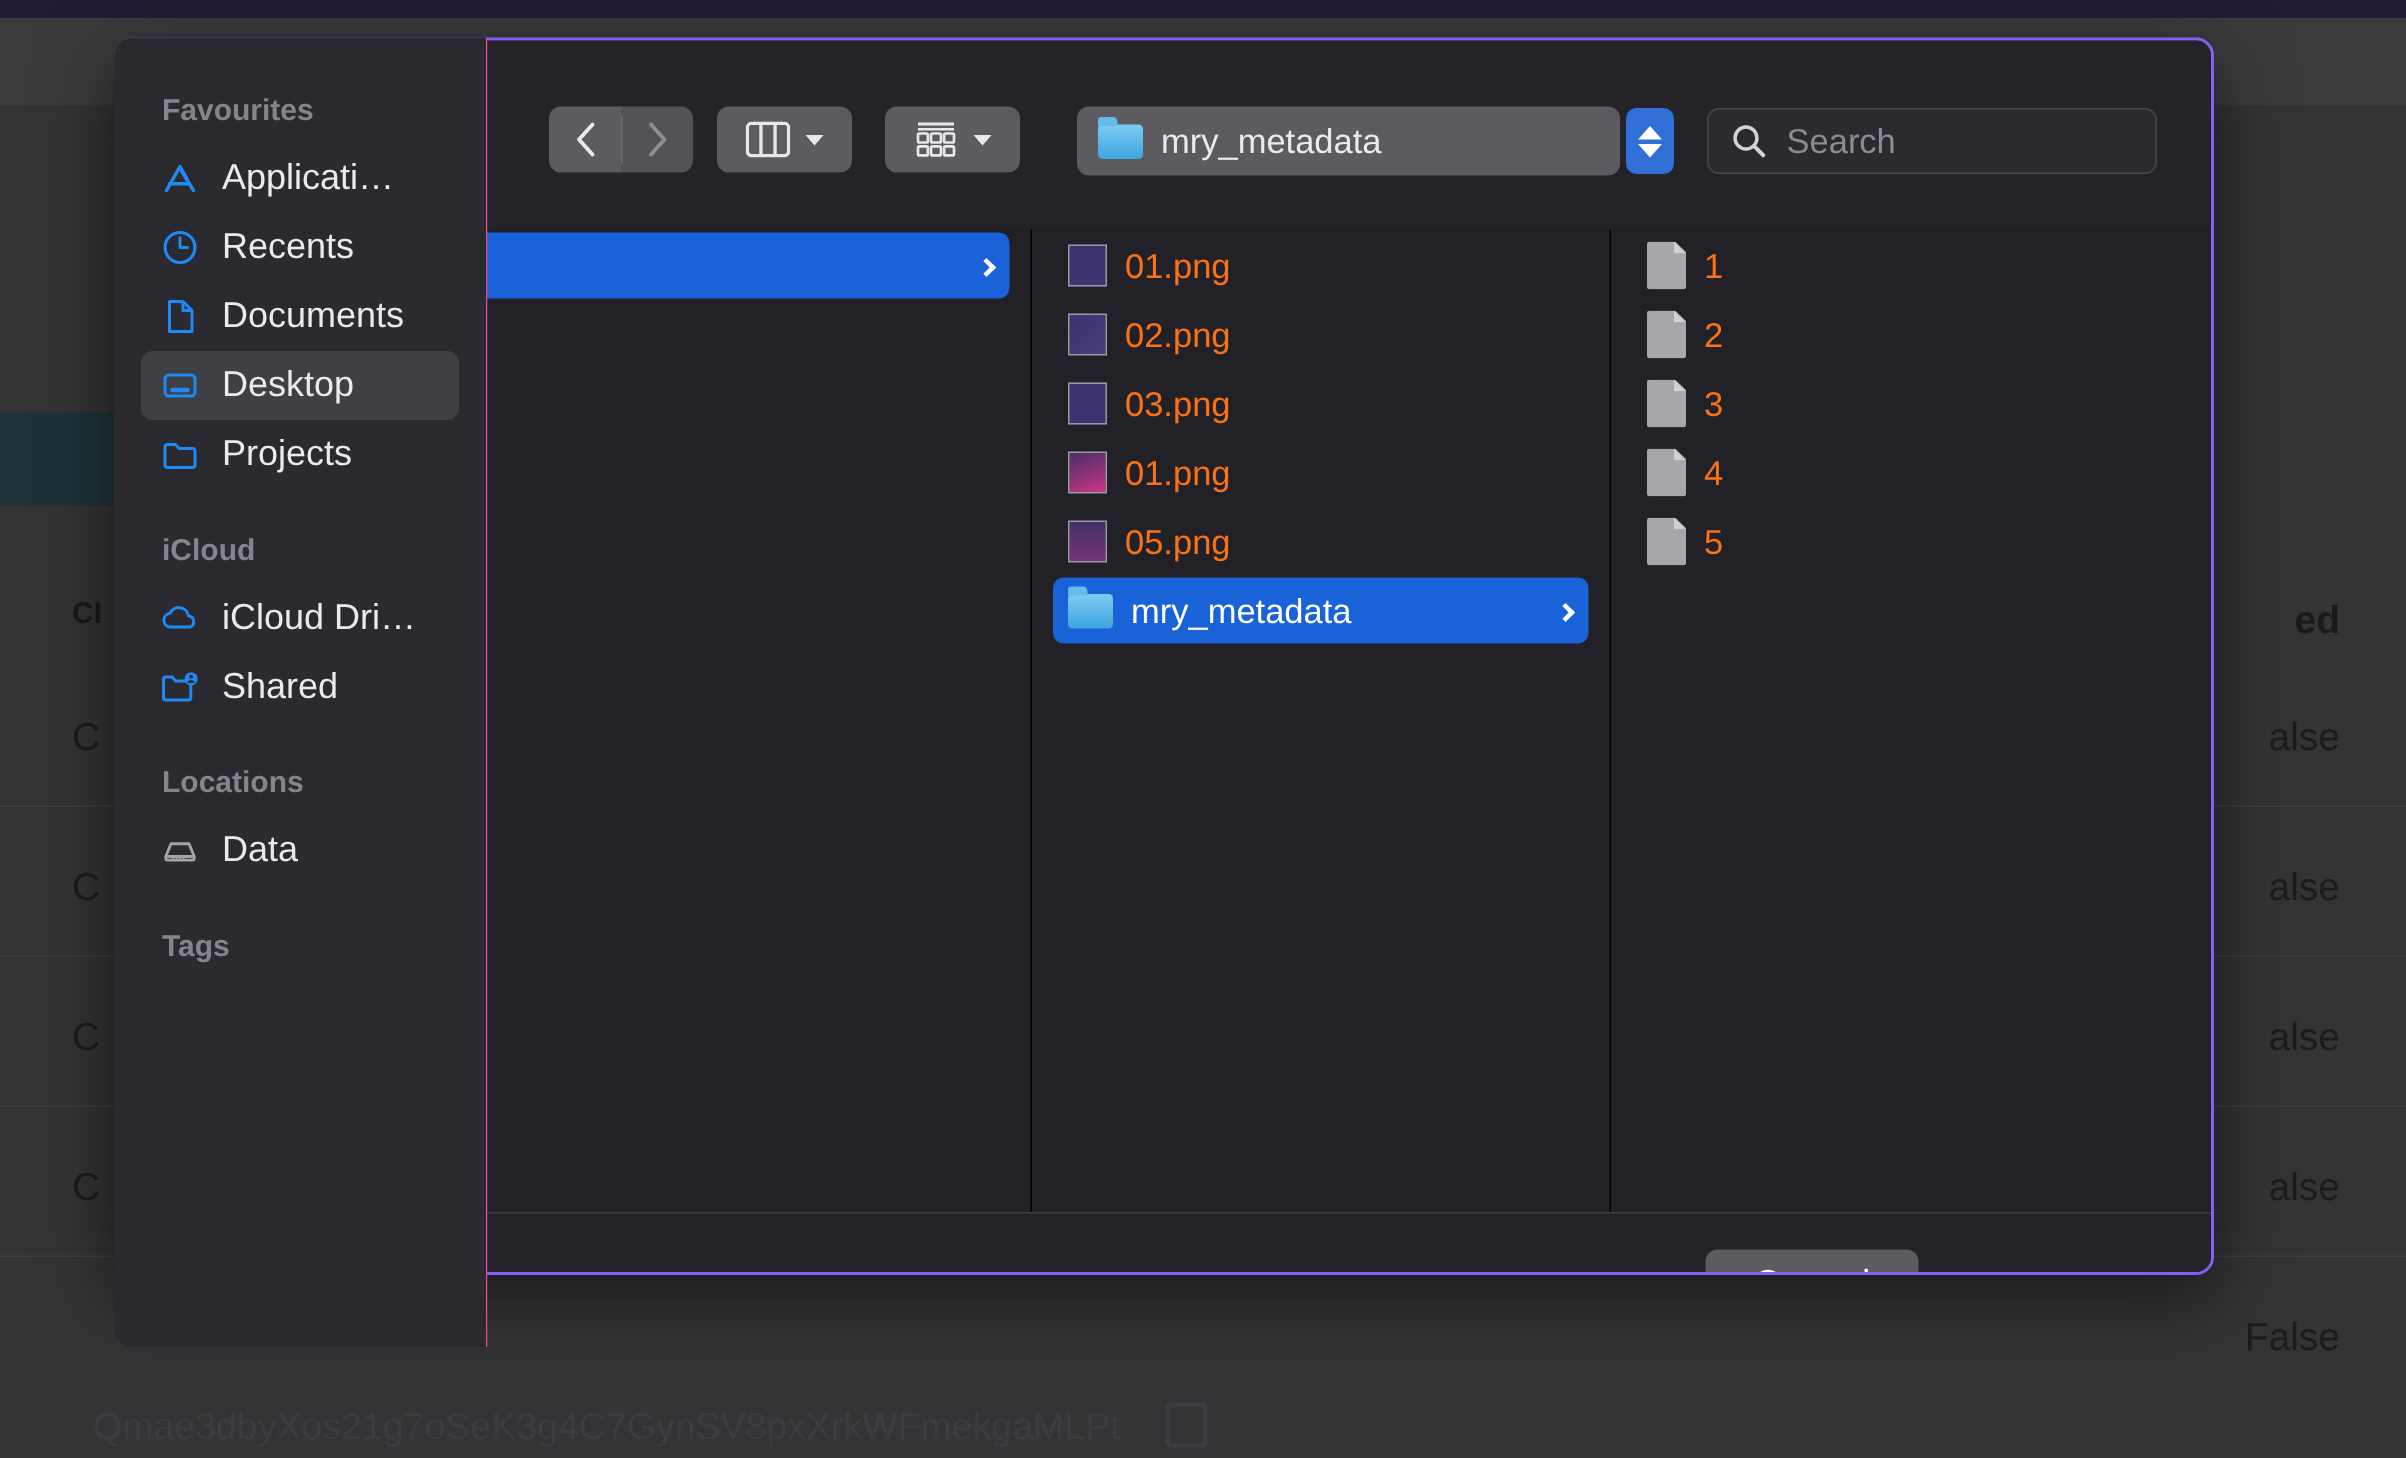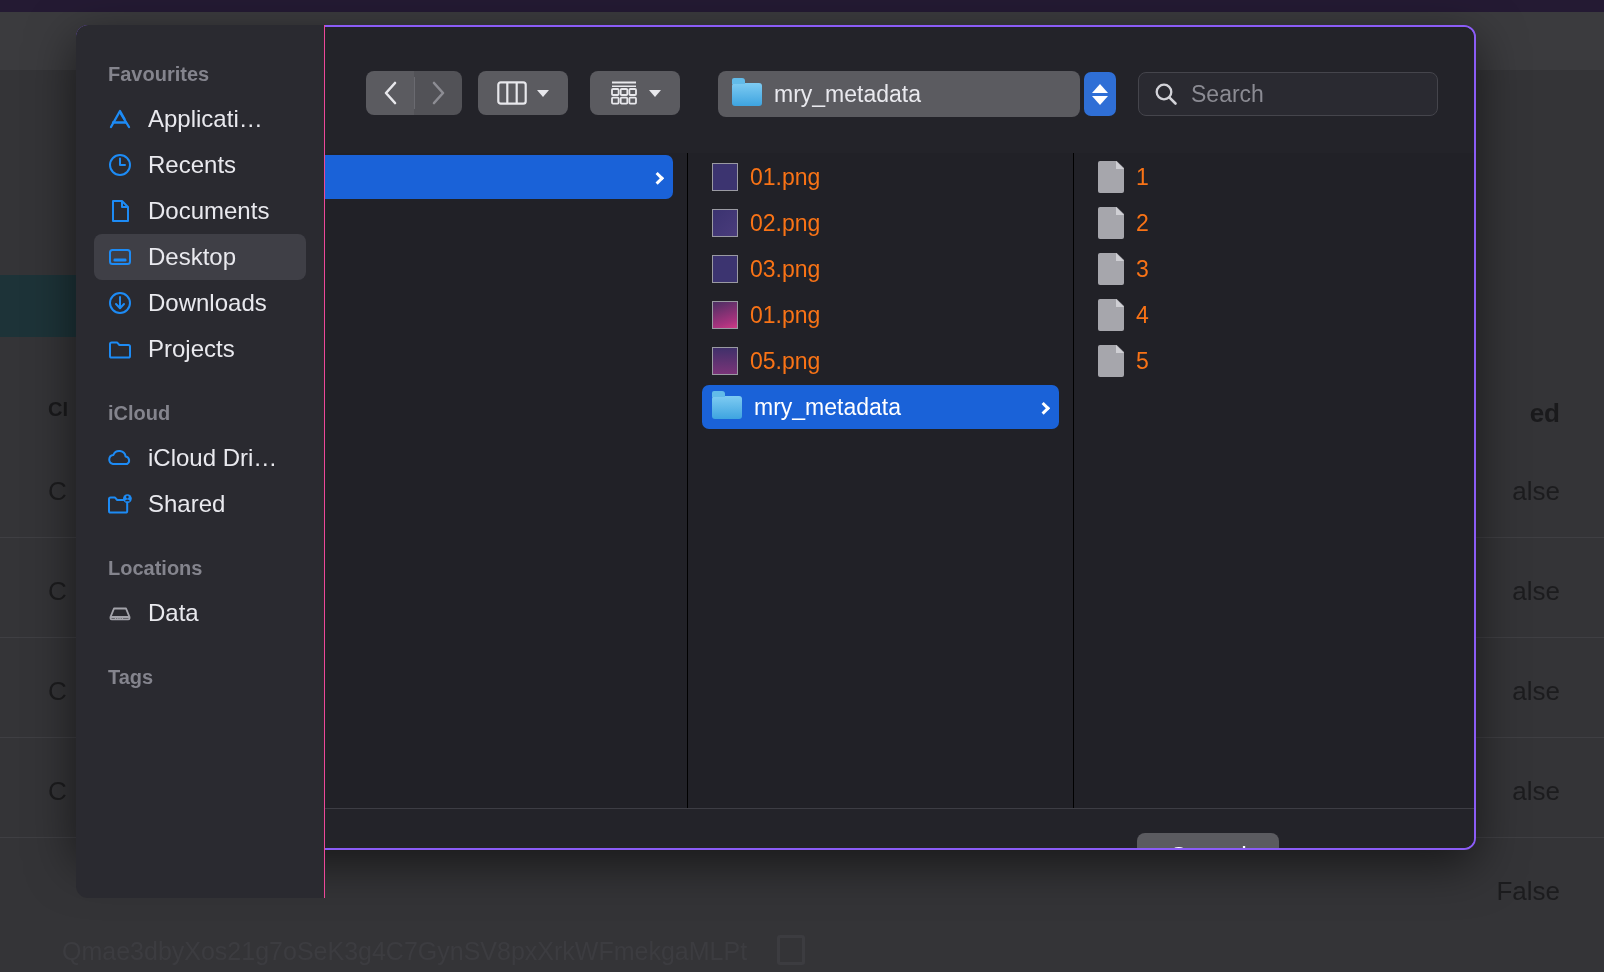--- a/index.html
+++ b/index.html
@@ -392,30 +392,20 @@
   <div class="sb-item active">
     <span class="sb-ico">
       <svg width="26" height="26" viewBox="0 0 26 26">
         <rect x="3" y="6" width="20" height="14" rx="2.5" fill="none" stroke="#1d8bf5" stroke-width="2"></rect>
         <rect x="6.5" y="14.5" width="13" height="3" rx="1.2" fill="#1d8bf5"></rect>
       </svg>
     </span>
     <span class="sb-label">Desktop</span>
   </div>
 
-  <div class="sb-item">
-    <span class="sb-ico">
-      <svg width="26" height="26" viewBox="0 0 26 26">
-        <circle cx="13" cy="13" r="10" fill="none" stroke="#1d8bf5" stroke-width="2"></circle>
-        <line x1="13" y1="7" x2="13" y2="18" stroke="#1d8bf5" stroke-width="2" stroke-linecap="round"></line>
-        <path d="M9 14 L13 18.3 L17 14" fill="none" stroke="#1d8bf5" stroke-width="2" stroke-linecap="round" stroke-linejoin="round"></path>
-      </svg>
-    </span>
-    <span class="sb-label">Downloads</span>
-  </div>
 
   <div class="sb-item">
     <span class="sb-ico">
       <svg width="26" height="26" viewBox="0 0 26 26">
         <path d="M3 8 v12 a1.6 1.6 0 0 0 1.6 1.6 h16.8 a1.6 1.6 0 0 0 1.6 -1.6 v-9.4 a1.6 1.6 0 0 0 -1.6 -1.6 h-9 l-2.4 -2.6 h-5.4 a1.6 1.6 0 0 0 -1.6 1.6 z" fill="none" stroke="#1d8bf5" stroke-width="2" stroke-linejoin="round"></path>
       </svg>
     </span>
     <span class="sb-label">Projects</span>
   </div>
 

